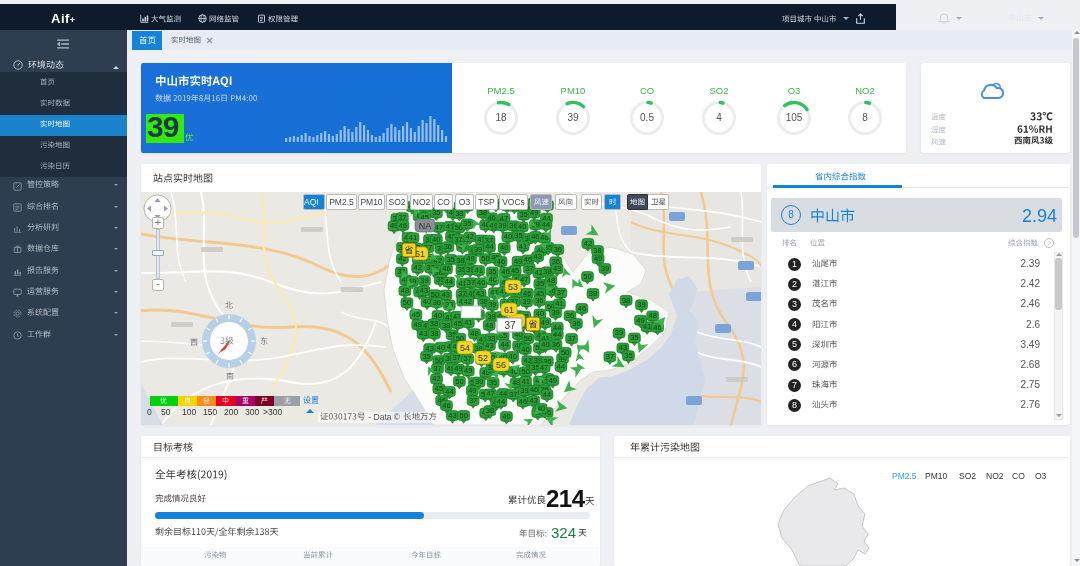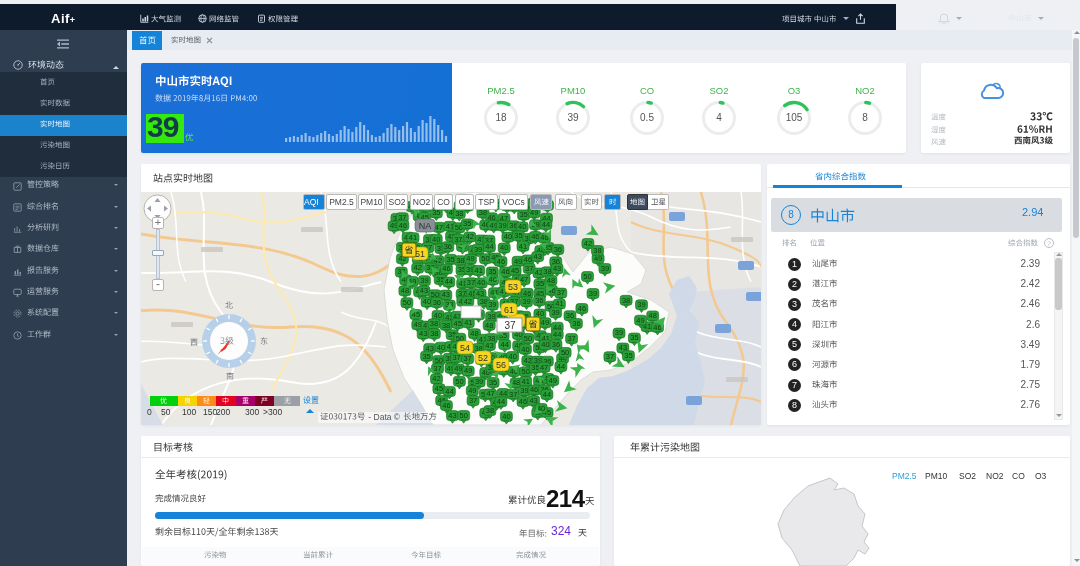--- a/index.html
+++ b/index.html
@@ -1765,21 +1765,21 @@
       <use href="#g110" transform="translate(0,0) scale(0.070)"></use>
     </svg></div>
 <div class="abs" style="left:274px;top:396px;width:26px;height:10px;background:#9aa0a6"></div>
 <div class="abs" style="left:284px;top:397px"><svg width="8" height="8" style="display:inline-block;vertical-align:top;" fill="#fff">
       <use href="#g111" transform="translate(0,0) scale(0.070)"></use>
     </svg></div>
 <div class="abs" style="left:147px;top:407px;font-size:8.5px;color:#333">0</div>
 <div class="abs" style="left:161px;top:407px;font-size:8.5px;color:#333">50</div>
 <div class="abs" style="left:182px;top:407px;font-size:8.5px;color:#333">100</div>
 <div class="abs" style="left:203px;top:407px;font-size:8.5px;color:#333">150</div>
-<div class="abs" style="left:216px;top:407px;font-size:8.5px;color:#333">200</div>
+<div class="abs" style="left:224px;top:407px;font-size:8.5px;color:#333">200</div>
 <div class="abs" style="left:245px;top:407px;font-size:8.5px;color:#333">300</div>
 <div class="abs" style="left:263px;top:407px;font-size:8.5px;color:#333">&gt;300</div>
 <div class="abs" style="left:303px;top:396px"><svg width="16" height="9" style="display:inline-block;vertical-align:top;" fill="#1583d7">
       <use href="#g112" transform="translate(0,0) scale(0.080)"></use>
       <use href="#g54" transform="translate(8,0) scale(0.080)"></use>
     </svg></div>
 <div class="abs" style="left:306px;top:409px;width:0;height:0;border:4px solid transparent;border-bottom-color:#1583d7;border-top-width:0"></div>
 <div class="abs" style="left:318px;top:412px;background:rgba(255,255,255,.55);padding:0 2px;height:11px;white-space:nowrap"><svg width="46" height="9" style="display:inline-block;vertical-align:top;" fill="#555">
       <use href="#g113" transform="translate(0,0) scale(0.085)"></use>
       <use href="#g67" transform="translate(8.5,0) scale(0.085)"></use>
@@ -1806,21 +1806,21 @@
       <use href="#g24" transform="translate(42.5,0) scale(0.085)"></use>
     </svg></div>
 <div class="abs" style="left:773px;top:185px;width:129px;height:3px;background:#1583d7"></div>
 <div class="abs" style="left:771px;top:198px;width:291px;height:34px;background:#d9dde2;border-radius:2px"></div>
 <div class="abs" style="left:781px;top:205px;width:20px;height:20px;border:1.5px solid #1583d7;border-radius:50%;color:#1583d7;font-size:10px;text-align:center;line-height:18px">8</div>
 <div class="abs" style="left:810px;top:208px"><svg width="45" height="16" style="display:inline-block;vertical-align:top;" fill="#1583d7">
       <use href="#g14" transform="translate(0,0) scale(0.150)"></use>
       <use href="#g15" transform="translate(15,0) scale(0.150)"></use>
       <use href="#g13" transform="translate(30,0) scale(0.150)"></use>
     </svg></div>
-<div class="abs" style="left:1022px;top:206px;font-size:11px;color:#1583d7">2.94</div>
+<div class="abs" style="left:1022px;top:206px;font-size:18px;color:#1583d7">2.94</div>
 <div class="abs" style="left:782px;top:239px"><svg width="15" height="8" style="display:inline-block;vertical-align:top;" fill="#98a1ab">
       <use href="#g37" transform="translate(0,0) scale(0.075)"></use>
       <use href="#g38" transform="translate(7.5,0) scale(0.075)"></use>
     </svg></div>
 <div class="abs" style="left:810px;top:239px"><svg width="15" height="8" style="display:inline-block;vertical-align:top;" fill="#98a1ab">
       <use href="#g121" transform="translate(0,0) scale(0.075)"></use>
       <use href="#g54" transform="translate(7.5,0) scale(0.075)"></use>
     </svg></div>
 <div class="abs" style="left:1008px;top:239px"><svg width="30" height="8" style="display:inline-block;vertical-align:top;" fill="#98a1ab">
       <use href="#g35" transform="translate(0,0) scale(0.075)"></use>
@@ -1863,21 +1863,21 @@
       <use href="#g129" transform="translate(8.5,0) scale(0.085)"></use>
       <use href="#g13" transform="translate(17,0) scale(0.085)"></use>
     </svg></div>
 <div class="abs" style="left:1010px;top:339px;width:30px;text-align:right;font-size:10px;color:#555">3.49</div>
 <div class="abs" style="left:788px;top:358px;width:13px;height:13px;background:#222;border-radius:50%;color:#fff;font-size:9px;text-align:center;line-height:13px">6</div>
 <div class="abs" style="left:812px;top:360px"><svg width="26" height="9" style="display:inline-block;vertical-align:top;" fill="#555">
       <use href="#g130" transform="translate(0,0) scale(0.085)"></use>
       <use href="#g131" transform="translate(8.5,0) scale(0.085)"></use>
       <use href="#g13" transform="translate(17,0) scale(0.085)"></use>
     </svg></div>
-<div class="abs" style="left:1010px;top:359px;width:30px;text-align:right;font-size:10px;color:#555">1.79</div>
+<div class="abs" style="left:1010px;top:359px;width:30px;text-align:right;font-size:10px;color:#555">2.68</div>
 <div class="abs" style="left:788px;top:379px;width:13px;height:13px;background:#222;border-radius:50%;color:#fff;font-size:9px;text-align:center;line-height:13px">7</div>
 <div class="abs" style="left:812px;top:380px"><svg width="26" height="9" style="display:inline-block;vertical-align:top;" fill="#555">
       <use href="#g132" transform="translate(0,0) scale(0.085)"></use>
       <use href="#g133" transform="translate(8.5,0) scale(0.085)"></use>
       <use href="#g13" transform="translate(17,0) scale(0.085)"></use>
     </svg></div>
 <div class="abs" style="left:1010px;top:379px;width:30px;text-align:right;font-size:10px;color:#555">2.75</div>
 <div class="abs" style="left:788px;top:399px;width:13px;height:13px;background:#222;border-radius:50%;color:#fff;font-size:9px;text-align:center;line-height:13px">8</div>
 <div class="abs" style="left:812px;top:400px"><svg width="26" height="9" style="display:inline-block;vertical-align:top;" fill="#555">
       <use href="#g122" transform="translate(0,0) scale(0.085)"></use>
@@ -1947,21 +1947,21 @@
       <use href="#g101" transform="translate(104.5,0) scale(0.090)"></use>
       <use href="#g71" transform="translate(109.5,0) scale(0.090)"></use>
       <use href="#g148" transform="translate(114.5,0) scale(0.090)"></use>
     </svg></div>
 <div class="abs" style="left:519px;top:529px"><svg width="28" height="9" style="display:inline-block;vertical-align:top;" fill="#666">
       <use href="#g70" transform="translate(0,0) scale(0.085)"></use>
       <use href="#g11" transform="translate(8.5,0) scale(0.085)"></use>
       <use href="#g135" transform="translate(17,0) scale(0.085)"></use>
       <use href="#g77" transform="translate(25.5,0) scale(0.085)"></use>
     </svg></div>
-<div class="abs" style="left:551px;top:524px;font-size:12px;color:#6d28d9">324</div>
+<div class="abs" style="left:551px;top:524px;font-size:15px;color:#15803d">324</div>
 <div class="abs" style="left:578px;top:528px"><svg width="9" height="10" style="display:inline-block;vertical-align:top;" fill="#333">
       <use href="#g148" transform="translate(0,0) scale(0.090)"></use>
     </svg></div>
 <div class="abs" style="left:142px;top:547px;width:457px;height:19px;background:#fafbfc"></div>
 <div class="abs" style="left:204px;top:551px"><svg width="23" height="8" style="display:inline-block;vertical-align:top;" fill="#889099">
       <use href="#g28" transform="translate(0,0) scale(0.075)"></use>
       <use href="#g29" transform="translate(7.5,0) scale(0.075)"></use>
       <use href="#g152" transform="translate(15,0) scale(0.075)"></use>
     </svg></div>
 <div class="abs" style="left:303px;top:551px"><svg width="30" height="8" style="display:inline-block;vertical-align:top;" fill="#889099">

